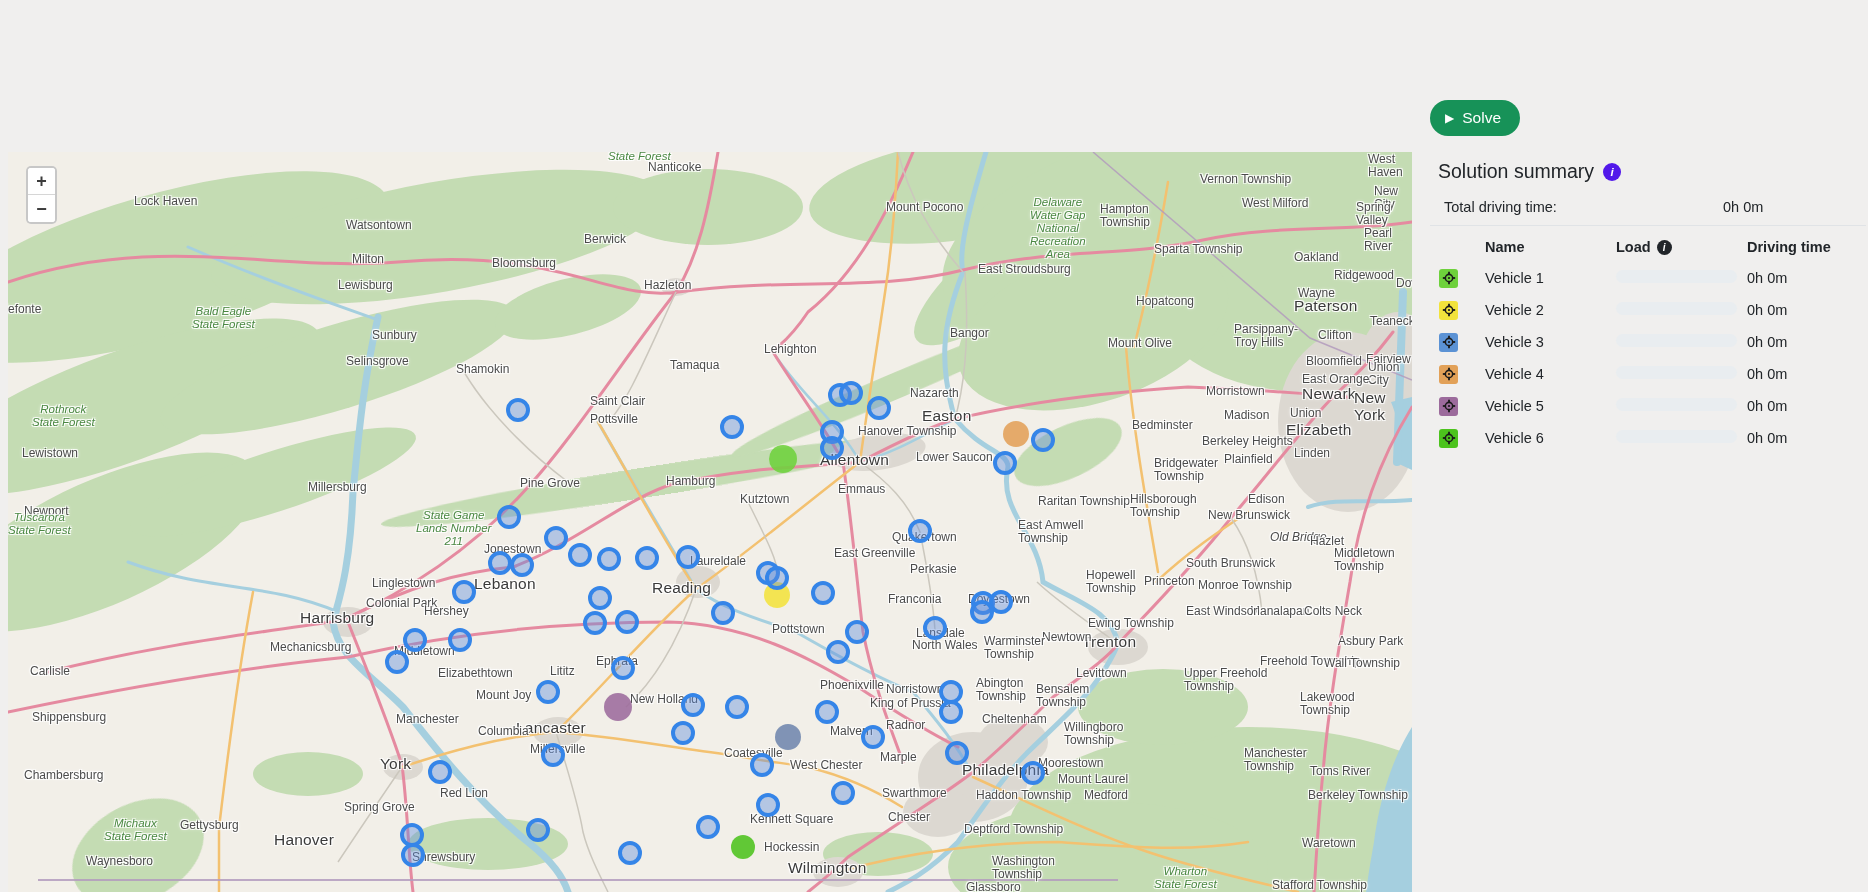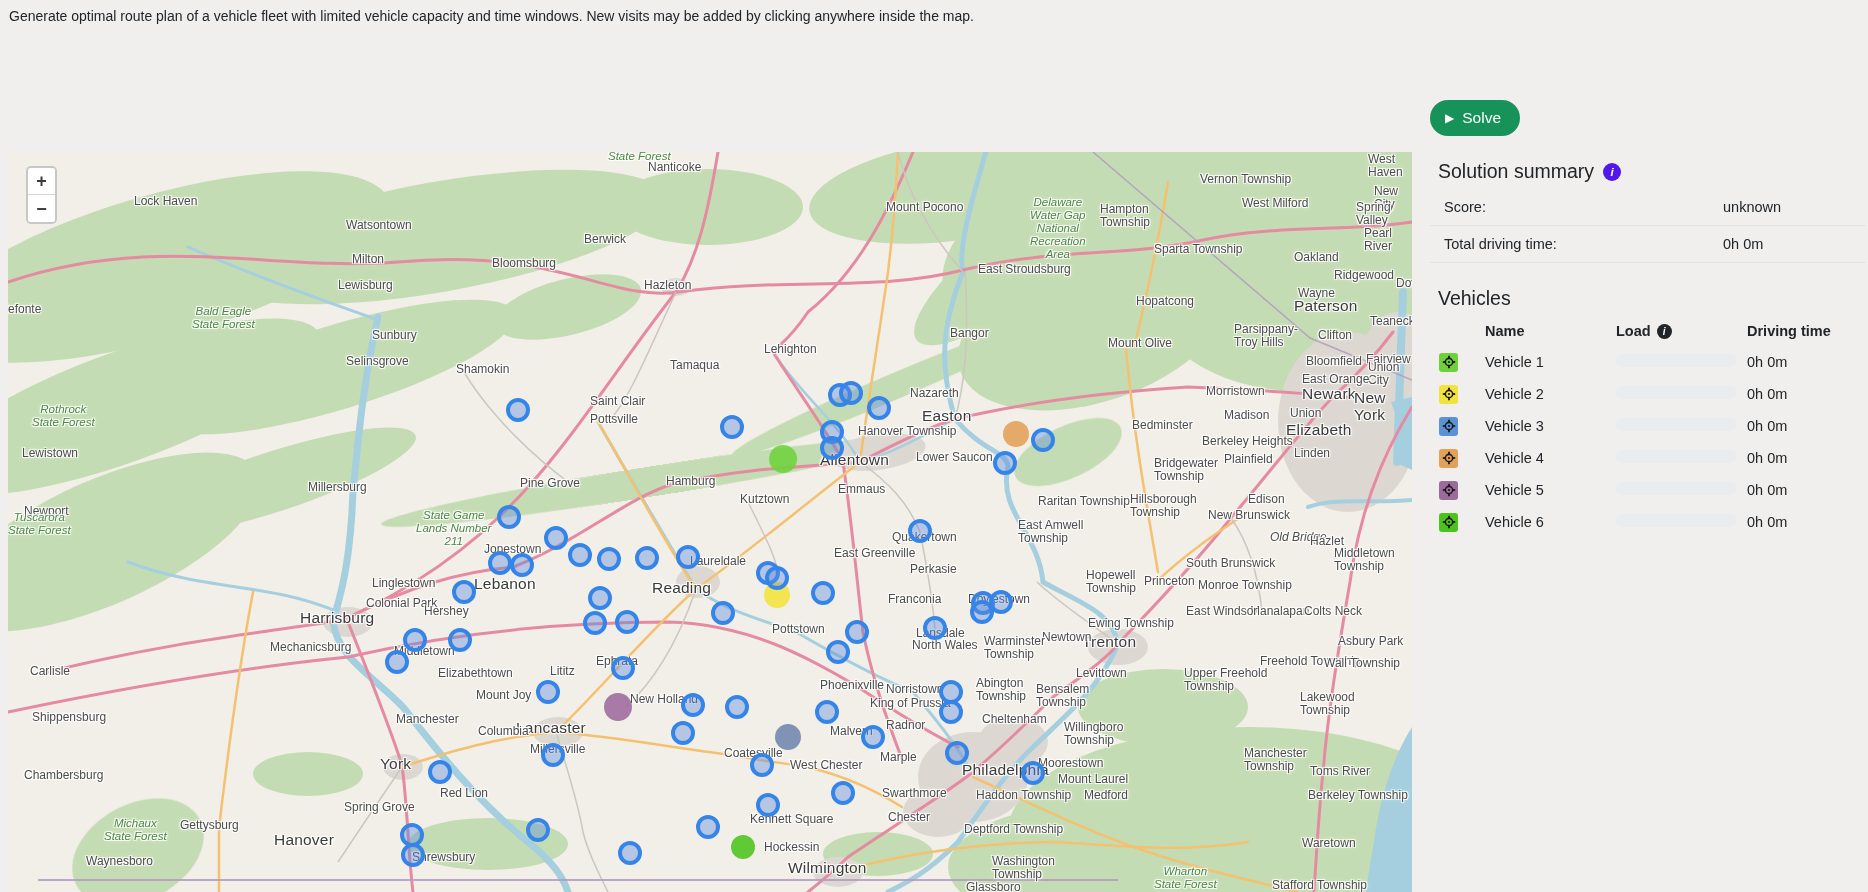--- a/index.html
+++ b/index.html
@@ -55,21 +55,20 @@
   .vhead { font-weight:bold; height:30px; margin-top:6px; }
   .vh-load { display:inline-flex; align-items:center; gap:6px; }
   .vicon { width:19px; height:19px; border-radius:3px; display:flex; align-items:center; justify-content:center; }
   .loadbar { display:inline-block; width:121px; height:13px; background:#e9edf0; border-radius:7px; }
 </style>
 </head>
 <body>
 
 <div class="page">
 
-  <p class="subtitle">Generate optimal route plan of a vehicle fleet with limited vehicle capacity and time windows. New visits may be added by clicking anywhere inside the map.</p>
 
 
   <div class="map" id="map">
     <svg class="basemap" viewBox="0 0 1404 740" preserveAspectRatio="none">
       <rect width="1404" height="740" fill="#f2efe8"></rect>
       <g fill="#b7d6a4" opacity="0.78">
         <ellipse cx="150" cy="115" rx="240" ry="72" transform="rotate(-16 150 115)"></ellipse>
         <ellipse cx="430" cy="85" rx="230" ry="55" transform="rotate(-10 430 85)"></ellipse>
         <ellipse cx="115" cy="255" rx="210" ry="55" transform="rotate(-20 115 255)"></ellipse>
         <ellipse cx="330" cy="215" rx="185" ry="42" transform="rotate(-17 330 215)"></ellipse>
@@ -427,32 +426,25 @@
       <span class="play">▶</span>
       <span>Solve</span>
     </button>
 
     <h2 class="section">
       <span>Solution summary</span>
       <span class="info">i</span>
     </h2>
     <div id="summary-rows">
         <div class="srow">
-          <span class="lbl">Score:</span>
-          <span class="val">unknown</span>
-        </div>
-        <div class="srow">
           <span class="lbl">Total driving time:</span>
           <span class="val">0h 0m</span>
         </div>
       </div>
 
-    <h2 class="section">
-      <span>Vehicles</span>
-    </h2>
     <div class="vhead">
       <span></span>
       <span>Name</span>
       <span class="vh-load">
         <span>Load</span>
         <span class="info dark">i</span>
       </span>
       <span>Driving time</span>
     </div>
     <div id="vehicle-rows">

